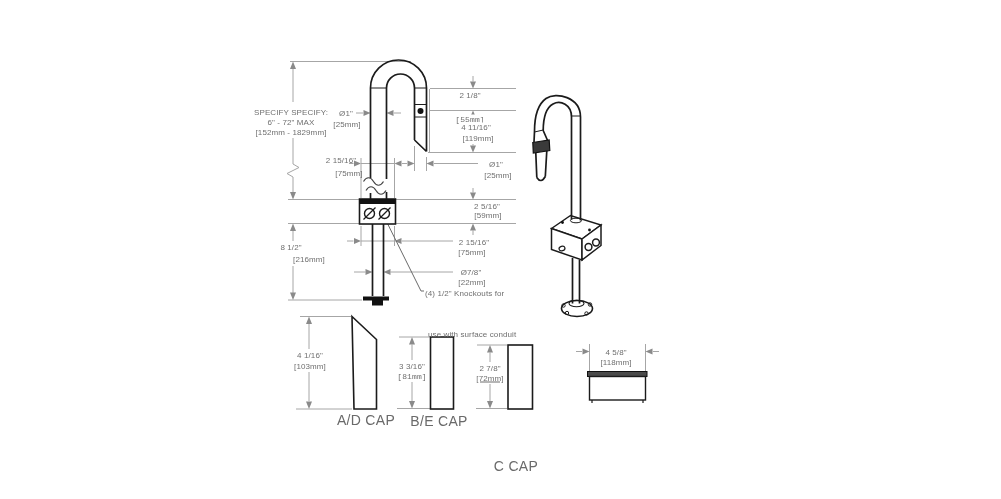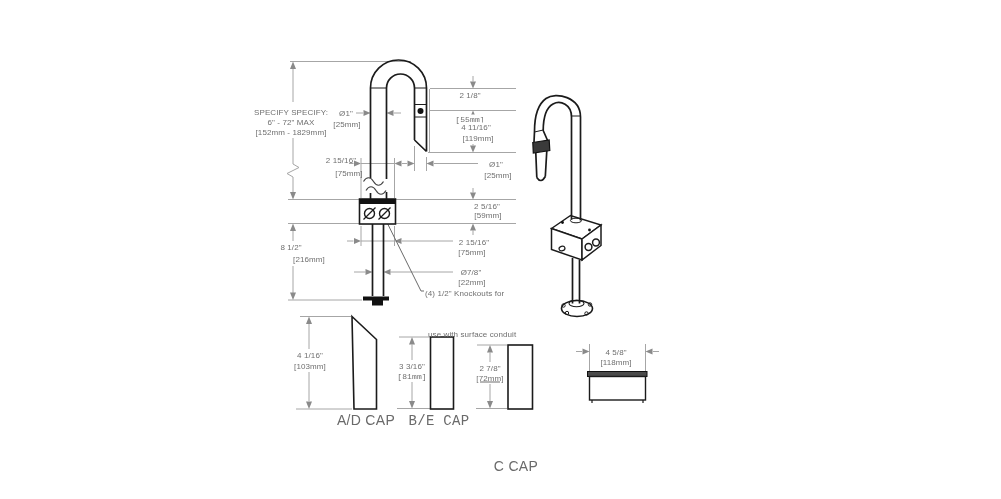--- a/index.html
+++ b/index.html
@@ -154,21 +154,21 @@
 
   <div class="t t-left t-clear" style="left:424px;top:293px;">(4) 1/2" Knockouts for</div>
   <div class="t t-left t-clear" style="left:427px;top:302px;margin-top:32px;">use with surface conduit</div>
 
   <div class="t" style="left:310px;top:355px;">4 1/16"</div>
   <div class="t" style="left:310px;top:366px;">[103mm]</div>
   <div class="t t-cap" style="left:366px;top:420px;">A/D CAP</div>
 
   <div class="t" style="left:412px;top:366px;">3 3/16"</div>
   <div class="t" style="left:412px;top:376px;font-family:Liberation Mono, monospace;">[81mm]</div>
-  <div class="t t-cap" style="left:439px;top:421px;font-family:Liberation Mono, monospace;">B/E CAP</div>
+  <div class="t t-cap" style="left:439px;top:421px;">B/E CAP</div>
 
   <div class="t" style="left:490px;top:368px;">2 7/8"</div>
   <div class="t" style="left:490px;top:378px;text-decoration:underline;">[72mm]</div>
   <div class="t t-cap" style="left:516px;top:421px;margin-top:45px;">C CAP</div>
 
   <div class="t" style="left:616px;top:351.5px;">4 5/8"</div>
   <div class="t" style="left:616px;top:362px;">[118mm]</div>
 
 </div>
 

